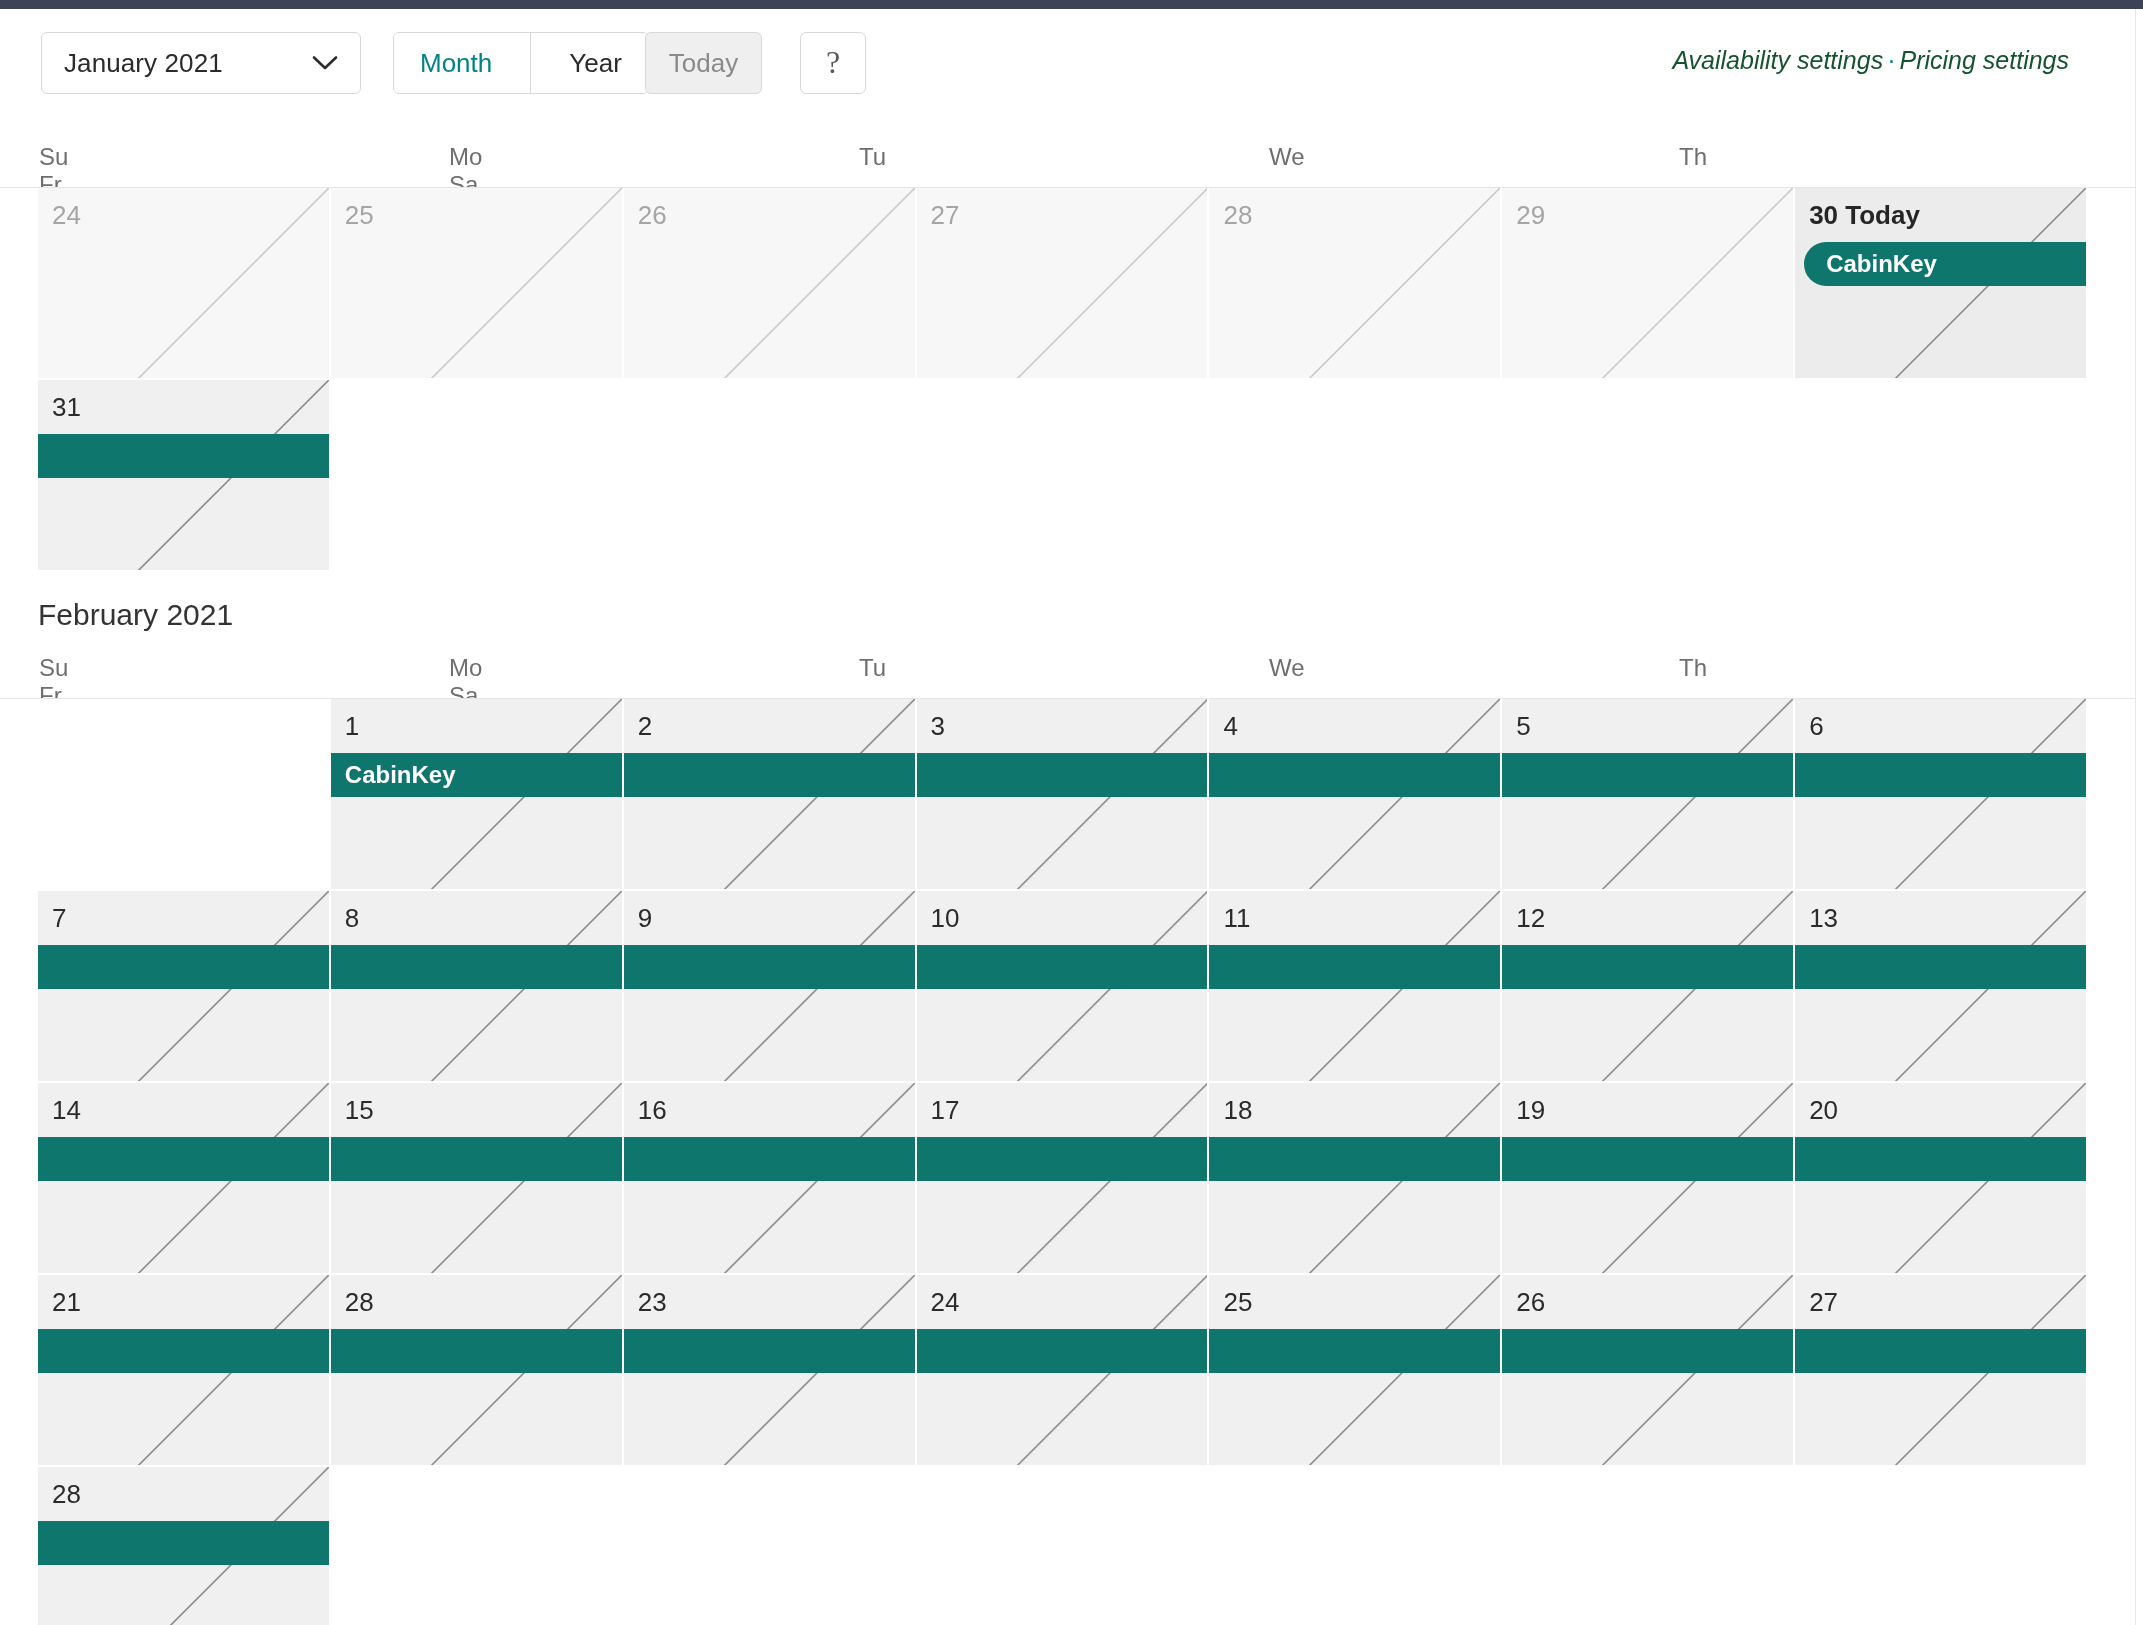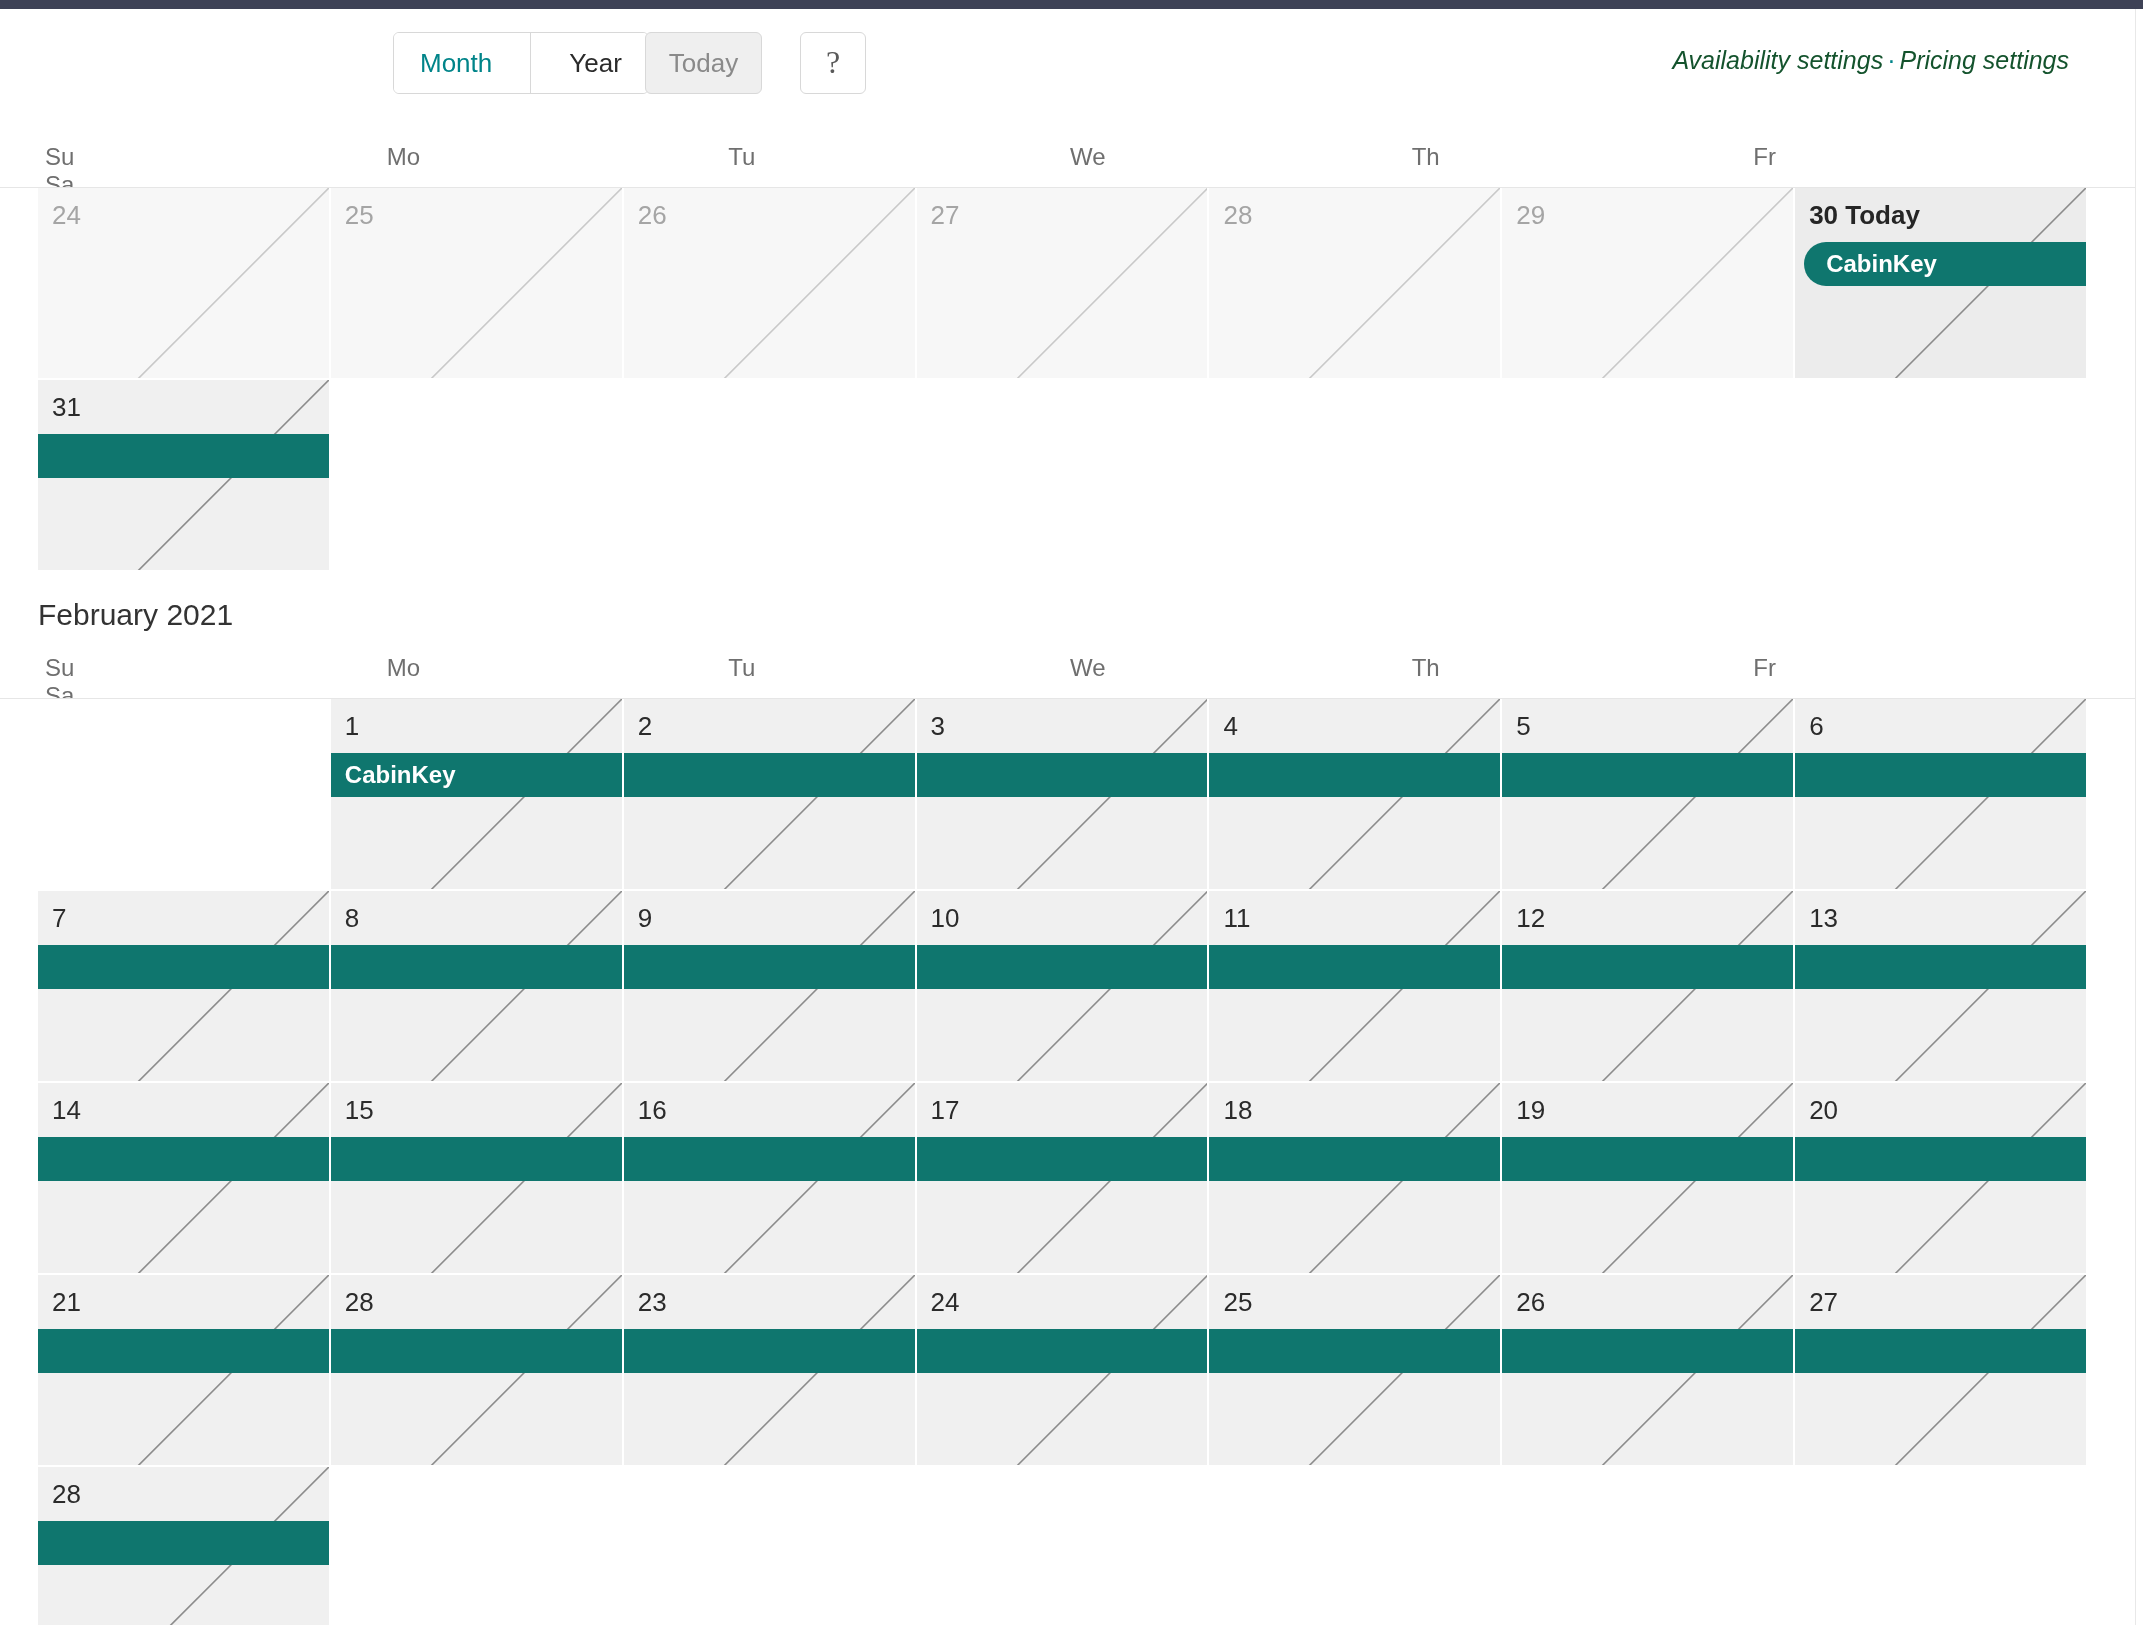--- a/index.html
+++ b/index.html
@@ -137,25 +137,25 @@
     color: #14532d;
     text-decoration: none;
     cursor: pointer;
     font-style: italic;
   }
   .settings-links .sep { color: #008489; padding: 0 4px; }
 
   
   .weekdays {
     position: absolute;
-    left: 44px;
+    left: 38px;
     width: 2050px;
     height: 44px;
     display: grid;
-    grid-template-columns: repeat(6, 1fr);
+    grid-template-columns: repeat(5, 1fr);
   }
   .weekdays .wd {
     font-size: 24px;
     color: #6f6f6f;
     padding-left: 1px;
   }
 
   .hrule {
     position: absolute;
     left: 0; width: 2135px; height: 1px;
@@ -255,20 +255,28 @@
 <body>
 
 <div class="browser-bar"></div>
 
 <div class="page">
 
   <div class="right-rule"></div>
 
   <div class="toolbar">
 
+    <div class="month-select">
+      <span class="label">January 2021</span>
+      <span>
+        <svg class="chev" viewBox="0 0 26 16" fill="none" aria-hidden="true">
+          <path d="M2 2.5 L13 13 L24 2.5" stroke="#2b2b2b" stroke-width="2.6" stroke-linecap="round" stroke-linejoin="round"></path>
+        </svg>
+      </span>
+    </div>
 
     <div class="seg">
       <div class="seg-btn active">Month</div>
       <div class="divider"></div>
       <div class="seg-btn">Year</div>
     </div>
 
     <div class="today-btn">Today</div>
 
     <div class="help-btn">

